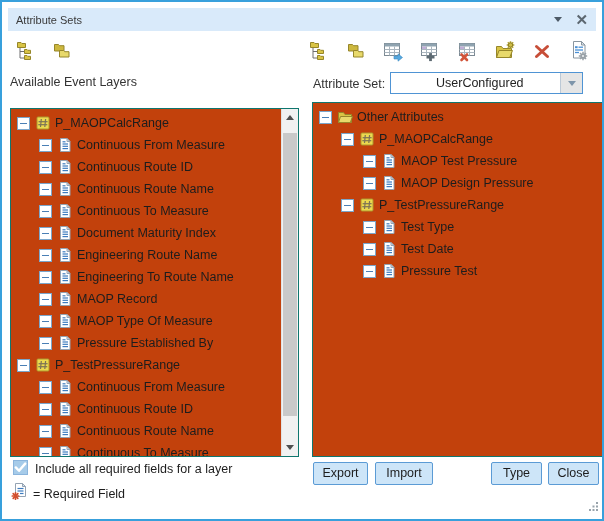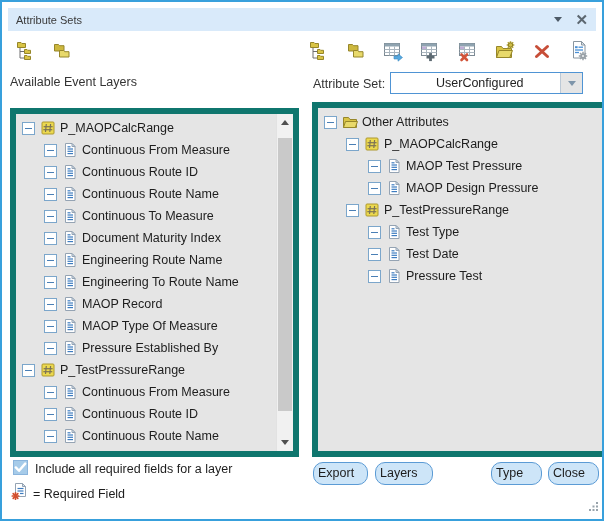--- a/index.html
+++ b/index.html
@@ -24,21 +24,21 @@
   .panel-label{position:absolute;font-size:12.5px;color:#333;white-space:nowrap;}
   .lbl-available{left:8px;top:73px;}
   .lbl-attrset{left:311px;top:75px;}
   
   .combo{position:absolute;left:388px;top:70px;width:193px;height:22px;border:1px solid #4f94d4;
     background:#fff;box-sizing:border-box;display:flex;}
   .combo-value{flex:1;font-size:12.5px;color:#222;padding:3px 5px;white-space:nowrap;overflow:hidden;margin-left:40px;}
   .combo-btn{width:21px;border-left:1px solid #bcc9d6;background:#e5e5e5;display:flex;align-items:center;justify-content:center;}
   .combo-caret{width:0;height:0;border-left:4px solid transparent;border-right:4px solid transparent;border-top:5px solid #7e95aa;}
   
-  .tree-panel{position:absolute;background:#e5e5e5;border:6px solid #0f766e;box-sizing:border-box;overflow:hidden;}
+  .tree-panel{position:absolute;background:#c2410c;border:1px solid #0f766e;box-sizing:border-box;overflow:hidden;}
   .panel-left{left:8px;top:106px;width:289px;height:349px;}
   .panel-right{left:310px;top:100px;width:306px;height:355px;}
   .tree{position:absolute;left:0;top:0;bottom:0;right:0;padding-top:3px;overflow:hidden;}
   .panel-left .tree{right:17px;}
   .tree-row{display:flex;align-items:center;height:22px;white-space:nowrap;}
   .expander{width:13px;height:13px;border:1px solid #7ba6cb;background:#fff;position:relative;flex:none;box-sizing:border-box;}
   .expander::after{content:"";position:absolute;left:2px;right:2px;top:5px;height:1px;background:#4a7fb5;}
   .node-icon{width:16px;height:16px;margin:0 4px 0 5px;flex:none;}
   .node-icon svg{display:block;}
   .node-label{font-size:12.5px;color:#1d1d1d;}
@@ -51,22 +51,22 @@
   .tri-down{width:0;height:0;border-left:4px solid transparent;border-right:4px solid transparent;border-top:5px solid #4f4f4f;}
   .sb-thumb{position:absolute;left:1px;width:14px;top:24px;bottom:40px;background:#c9c9c9;}
   
   .checkbox{position:absolute;left:11px;top:458px;width:15px;height:15px;background:#a6cbe9;
     border:1px solid #8ab4dc;box-sizing:border-box;display:flex;align-items:center;justify-content:center;}
   .checkbox svg{visibility:hidden;}
   .checkbox.checked svg{visibility:visible;}
   .lbl-checkbox{left:33px;top:460px;color:#1d1d1d;}
   .legend-icon{position:absolute;left:9px;top:480px;width:18px;height:19px;}
   .lbl-legend{left:31px;top:485px;color:#1d1d1d;}
-  .btn{position:absolute;top:460px;height:23px;background:#cde5f8;border:1px solid #5b9bd5;border-radius:10px;
-    font-size:12.5px;color:#1d1d1d;text-align:left;line-height:21px;box-sizing:border-box;padding:0 4px;}
+  .btn{position:absolute;top:460px;height:23px;background:#cde5f8;border:1px solid #5b9bd5;border-radius:2px;
+    font-size:12.5px;color:#1d1d1d;text-align:center;line-height:21px;box-sizing:border-box;padding:0 4px;}
   .btn-export{left:311px;width:55px;}
   .btn-import{left:373px;width:58px;}
   .btn-save{left:489px;width:51px;}
   .btn-close{left:546px;width:51px;}
   .grip{position:absolute;right:3px;bottom:3px;}
 </style>
 </head>
 <body>
 
 <div class="window">
@@ -610,21 +610,21 @@
           <path d="M4.5 10.8v6.4"></path>
           <path d="M1.3 14h6.4"></path>
           <path d="M2.2 11.7l4.6 4.6"></path>
           <path d="M6.8 11.7l-4.6 4.6"></path>
         </g>
     </svg>
   </div>
   <div class="panel-label lbl-legend">= Required Field</div>
 
   <div class="btn btn-export">Export</div>
-  <div class="btn btn-import">Layers</div>
+  <div class="btn btn-import">Import</div>
   <div class="btn btn-save">Type</div>
   <div class="btn btn-close">Close</div>
 
   <div class="grip">
     <svg width="11" height="11" viewBox="0 0 11 11">
         <g fill="#98a3ab">
           <rect x="8" y="1" width="2" height="2"></rect>
           <rect x="4.5" y="4.5" width="2" height="2"></rect>
           <rect x="8" y="4.5" width="2" height="2"></rect>
           <rect x="1" y="8" width="2" height="2"></rect>

